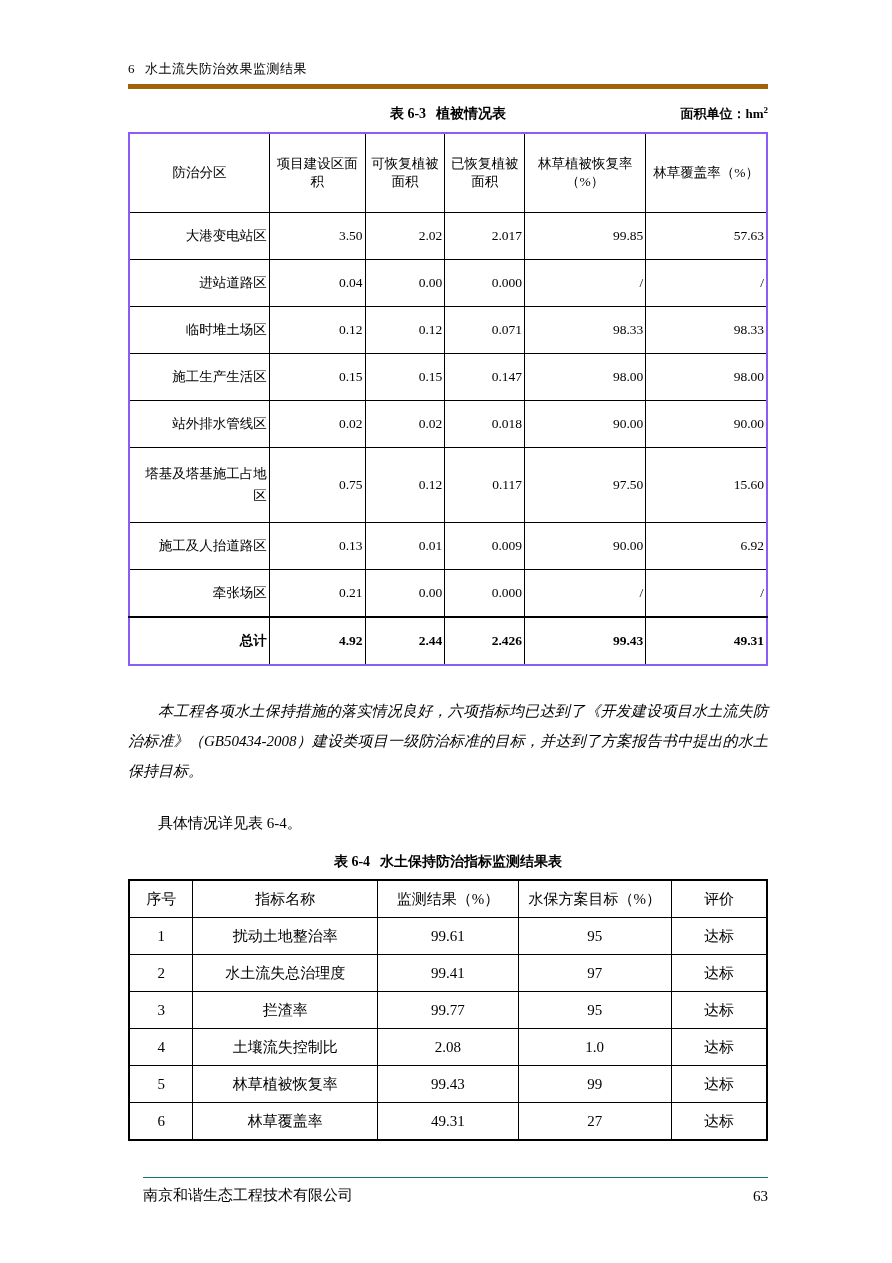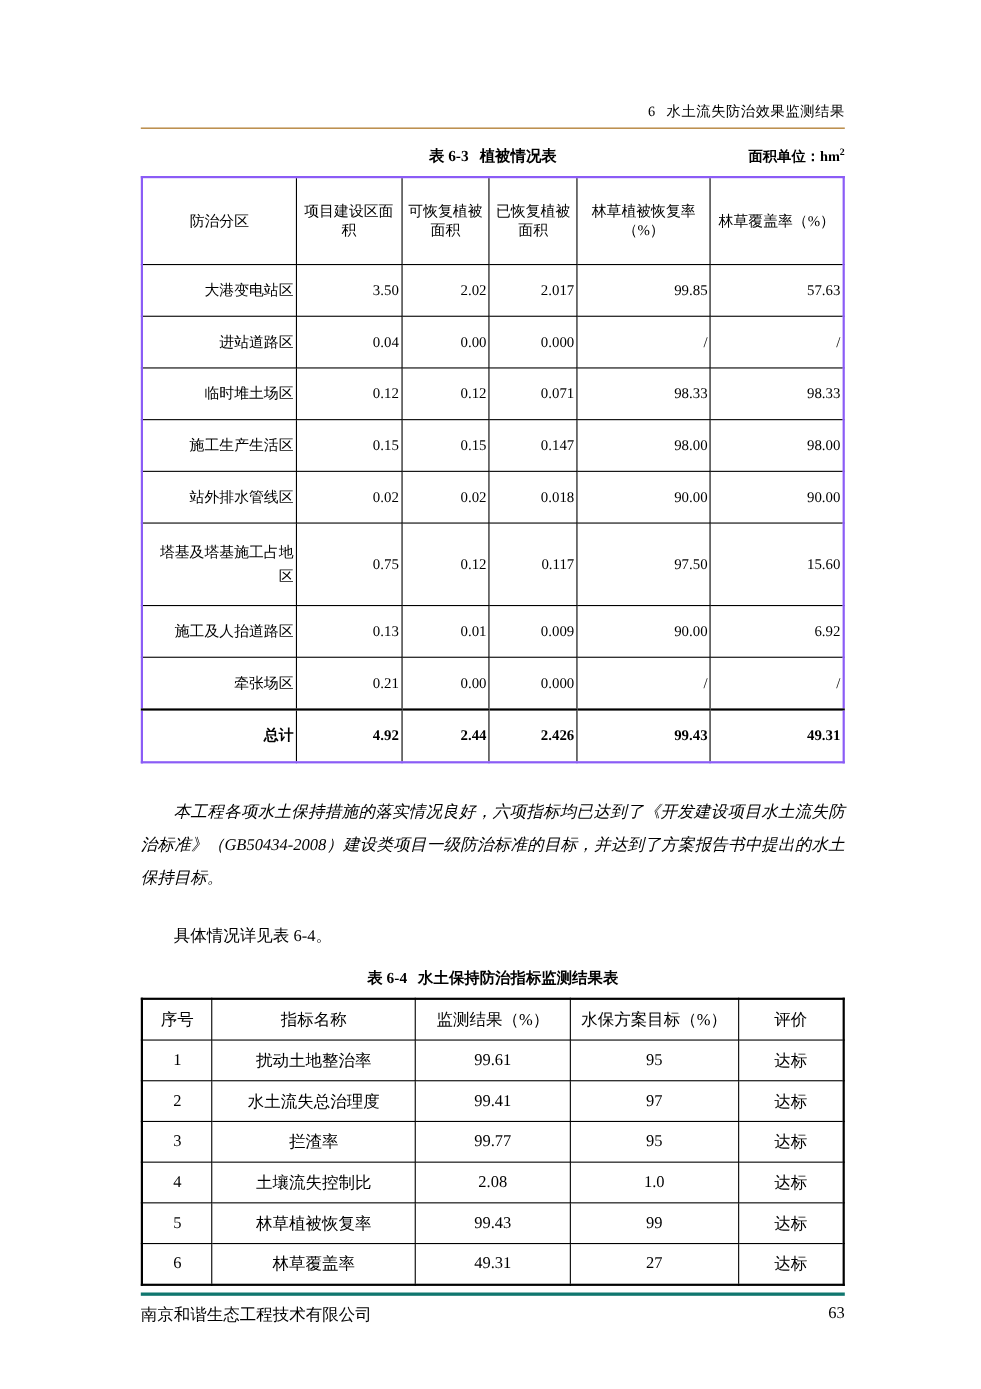--- a/index.html
+++ b/index.html
@@ -21,26 +21,26 @@
   }
   .content {
     position: absolute;
     left: 128px;
     top: 0;
     width: 640px;
   }
 
   
   .header {
-    margin-top: 92px;
-    text-align: right;
+    margin-top: 60px;
+    text-align: left;
     font-size: 13px;
     letter-spacing: 0.5px;
     padding-bottom: 6px;
-    border-bottom: 1px solid #a16207;
+    border-bottom: 5px solid #a16207;
   }
   .header .hd-num { margin-right: 10px; }
 
   
   .caption-row {
     position: relative;
     margin-top: 16px;
     margin-bottom: 9px;
     height: 18px;
   }
@@ -128,28 +128,28 @@
     vertical-align: middle;
     font-size: 15px;
     height: 32px;
     padding: 2px;
     font-weight: normal;
   }
 
   
   .footer {
     position: absolute;
-    left: 128px;
+    left: 143px;
     right: 124px;
     bottom: 58px;
-    border-top: 3px solid #0f766e;
+    border-top: 1px solid #0f766e;
     padding-top: 8px;
     display: flex;
     justify-content: space-between;
-    align-items: flex-start;
+    align-items: flex-end;
     font-size: 15px;
   }
   .footer .pageno { font-size: 15px; }
 </style>
 </head>
 <body>
 
 <div class="page">
   <div class="content">
 

